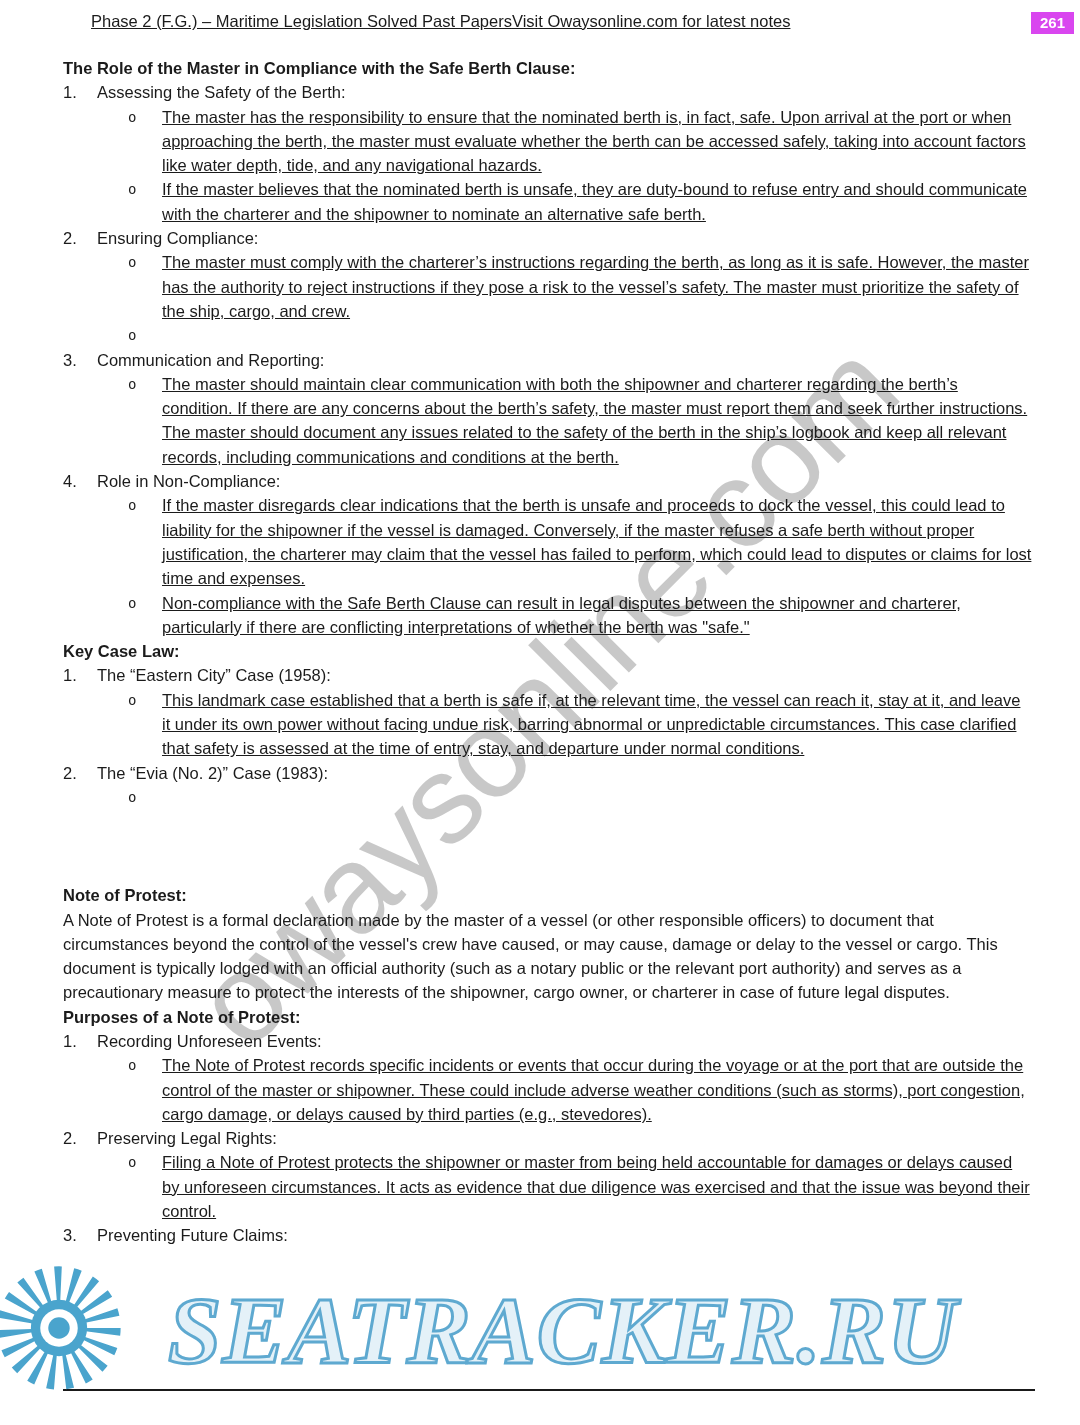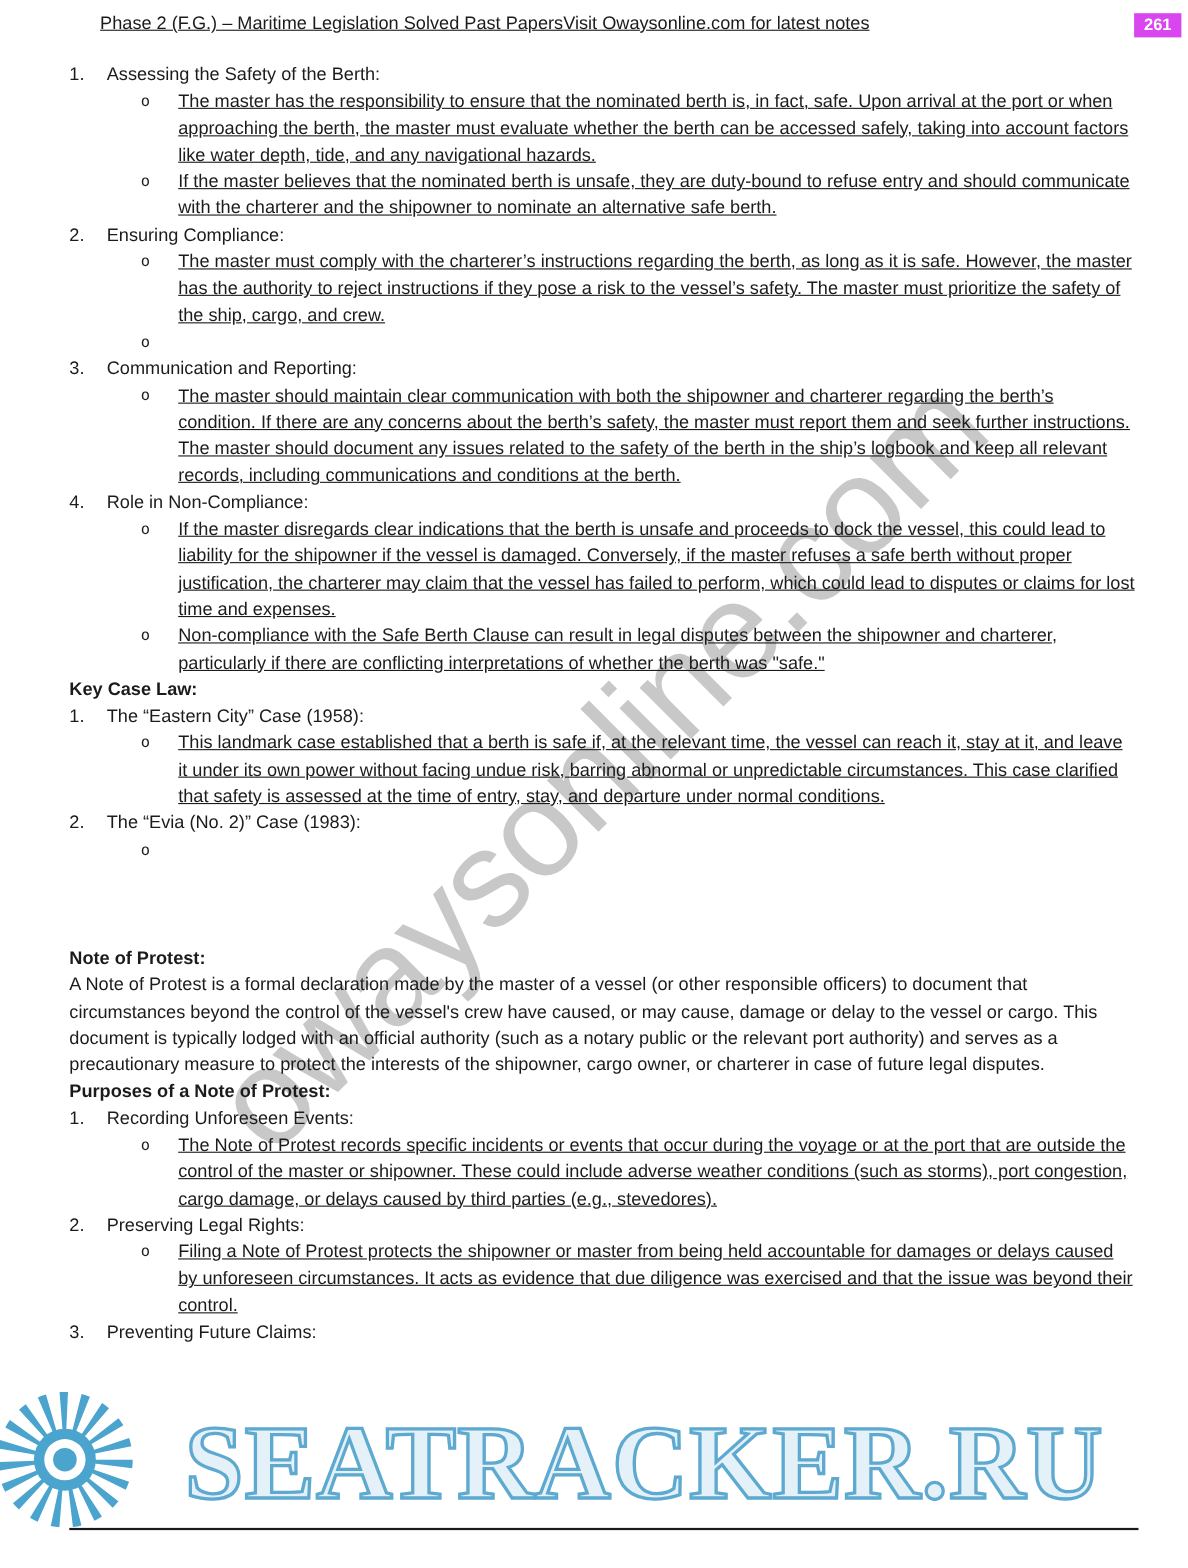--- a/index.html
+++ b/index.html
@@ -61,21 +61,21 @@
     font-size: 125px; letter-spacing: -2px;
     color: rgba(125, 125, 125, 0.42);
     white-space: nowrap; z-index: 0;
     font-family: "Liberation Sans", sans-serif;
   }
 
   
   .wm-bottom {
     position: absolute; left: 0; right: 0; bottom: 26px;
     display: flex; align-items: center;
-    z-index: 2; pointer-events: none;
+    z-index: 2; pointer-events: none; font-style: italic;
   }
   .wm-sun { flex: none; margin-left: -8px; }
   .wm-text {
     margin-left: 42px;
     font-family: "Liberation Serif", "DejaVu Serif", serif;
     font-weight: bold; font-size: 96px; letter-spacing: 1px;
     white-space: nowrap;
     color: rgba(205, 230, 243, 0.55);
     -webkit-text-stroke: 3px #5ea9d0;
   }
@@ -88,20 +88,21 @@
   <div class="wm-diag">owaysonline.com</div>
 
   <div class="header">
     <span class="h-left">Phase 2 (F.G.) – Maritime Legislation Solved Past Papers</span>
     <span class="h-center">Visit Owaysonline.com for latest notes</span>
     <span class="badge">261</span>
   </div>
 
   <div class="content">
 
+    <div class="h-bold">The Role of the Master in Compliance with the Safe Berth Clause:</div>
 
     <div class="li">
       <span class="li-num">1.</span>
       <span class="li-title">Assessing the Safety of the Berth:</span>
     </div>
     <div class="bullet">
       <span class="b-marker">o</span>
       <span class="b-text">The master has the responsibility to ensure that the nominated berth is, in fact, safe. Upon arrival at the port or when approaching the berth, the master must evaluate whether the berth can be accessed safely, taking into account factors like water depth, tide, and any navigational hazards.</span>
     </div>
     <div class="bullet">

